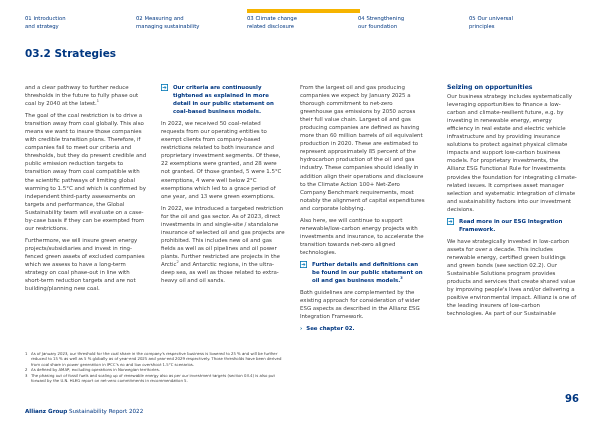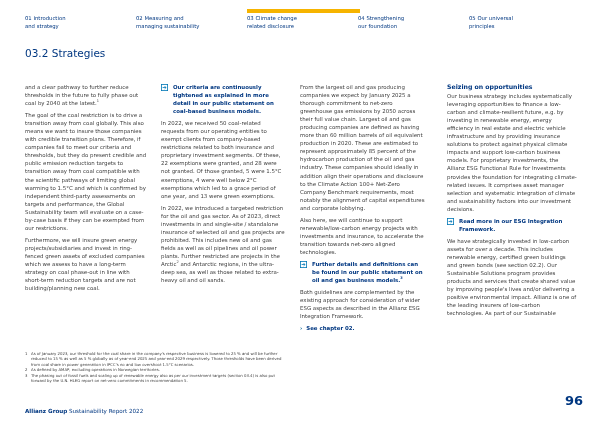--- a/index.html
+++ b/index.html
@@ -10,21 +10,21 @@
   .nav-item { position: absolute; top: 15px; width: 100px; font-size: 5.3px; line-height: 7.6px; color: #003781; }
   .nav-item.active::before { content: ""; position: absolute; top: -6px; left: 0; width: 113px; height: 3.5px; background: #f6b400; }
   .nav-item.n1 { left: 25px; }
   .nav-item.n2 { left: 136px; }
   .nav-item.n3 { left: 247px; }
   .nav-item.n4 { left: 358px; }
   .nav-item.n5 { left: 469px; }
   .nav-item.active::before { width: 113px; }
   .nav-item.n3.active::before { width: 113px; }
 
-  .page-title { position: absolute; top: 47px; left: 25px; font-size: 10.5px; color: #003781; font-weight: normal; }
+  .page-title { position: absolute; top: 47px; left: 25px; font-size: 10.5px; color: #003781; font-weight: bold; }
 
   .col { position: absolute; top: 84px; font-size: 5.45px; line-height: 8.05px; color: #414141; }
   .col p { margin-bottom: 4px; }
   .col1 { left: 25px; width: 122px; top: 83px; }
   .col2 { left: 161px; width: 124px; top: 83px; }
   .col3 { left: 300px; width: 125px; top: 83px; }
   .col4 { left: 447px; width: 130px; top: 83px; }
 
   .callout { display: flex; margin-bottom: 4px; color: #003781; font-weight: bold; }
   .callout .ic { flex: 0 0 9px; width: 7px; height: 6.5px; margin-top: 1px; margin-right: 3px; position: relative; }
@@ -38,21 +38,21 @@
 
   sup { font-size: 3.5px; vertical-align: super; line-height: 0; }
 
   .footnotes { position: absolute; top: 351px; left: 25px; width: 265px; font-size: 3.85px; line-height: 5.4px; color: #414141; }
   .fn { display: flex; }
   .fn .num { flex: 0 0 6px; }
   .fn .body { flex: 1; }
 
   .footer { position: absolute; top: 408px; left: 25px; font-size: 5.6px; color: #003781; }
   .footer b { font-weight: bold; }
-  .page-num { position: absolute; top: 393px; left: 565px; font-size: 13px; font-weight: bold; color: #003781; }
+  .page-num { position: absolute; top: 393px; left: 565px; font-size: 10px; font-weight: bold; color: #003781; }
 </style>
 </head>
 <body>
 
 <div class="nav">
   <div class="nav-item n1">
     <div>01 Introduction</div>
     <div>and strategy</div>
   </div>
   <div class="nav-item n2">

